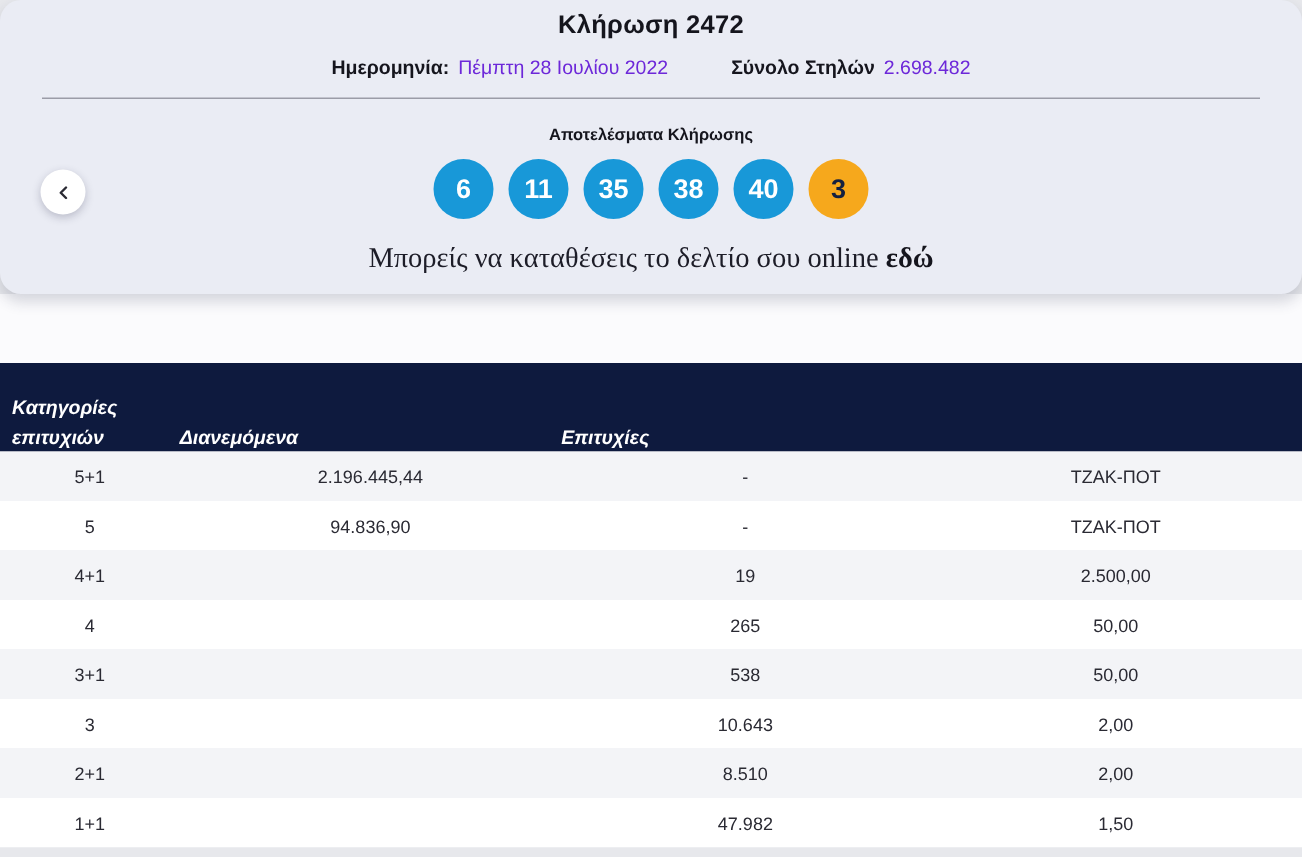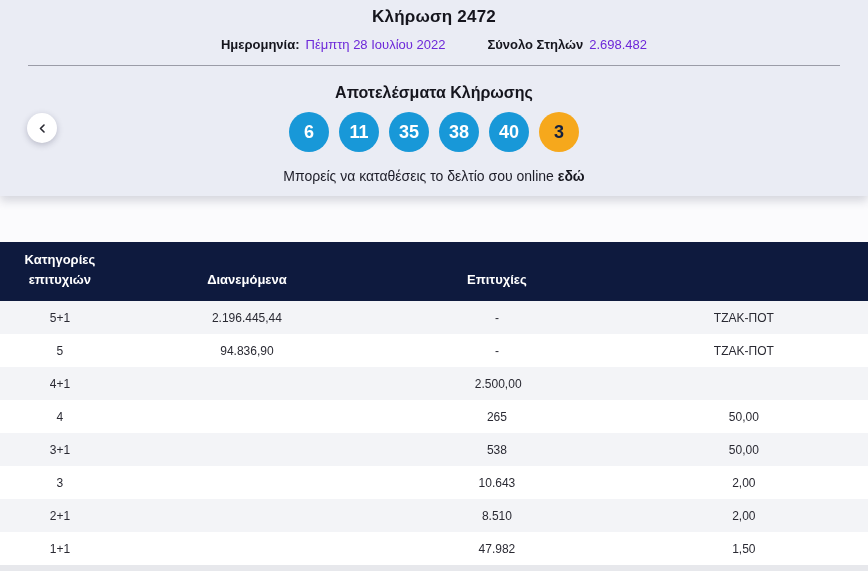--- a/index.html
+++ b/index.html
@@ -15,20 +15,21 @@
   .page { width: 868px; height: 571px; display: flex; flex-direction: column; }
 
   
   .draw-panel {
     position: relative;
     height: 196px;
     background: #eaecf4;
     box-shadow: 0 5px 9px rgba(45, 48, 80, 0.18);
     z-index: 2;
     text-align: center;
+    border-radius: 14px;
   }
   .draw-title {
     padding-top: 7px;
     font-size: 17px;
     font-weight: bold;
     letter-spacing: 0.2px;
     color: #15151d;
   }
   .draw-meta {
     margin-top: 10px;
@@ -40,21 +41,21 @@
   .meta-group { display: flex; gap: 6px; }
   .meta-label { font-weight: bold; color: #15151d; }
   .meta-value { color: #6d28d9; }
   .panel-divider {
     border: none;
     border-top: 1px solid #9b9ca7;
     margin: 13px 28px 0 28px;
   }
   .results-heading {
     margin-top: 18px;
-    font-size: 16px;
+    font-size: 11px;
     font-weight: bold;
     color: #15151d;
   }
   .balls {
     margin-top: 10px;
     display: flex;
     justify-content: center;
     gap: 10px;
   }
   .ball {
@@ -67,22 +68,23 @@
     display: flex;
     align-items: center;
     justify-content: center;
   }
   .ball.joker {
     background: #f6a81c;
     color: #132040;
   }
   .online-note {
     margin-top: 16px;
-    font-size: 14px;
+    font-size: 19px;
     color: #1d1d28;
+    font-family: Liberation Serif, serif;
   }
   .online-link {
     font-weight: bold;
     color: #15151d;
     text-decoration: none;
     cursor: pointer;
   }
   .nav-prev {
     position: absolute;
     left: 27px; top: 113px;
@@ -114,23 +116,23 @@
   .t-col4 { width: 28.6%; }
   .t-head {
     background: #0e1a3e;
     height: 59px;
     color: #ffffff;
     font-size: 13px;
     font-weight: bold;
     align-items: flex-end;
   }
   .t-head > div {
-    padding-bottom: 12px;
-    text-align: center;
+    text-align: left;
     line-height: 1.5;
+    font-style: italic;
   }
   .t-head .t-col1 { padding-left: 8px; padding-right: 8px; }
   .t-body-row {
     height: 33px;
     align-items: center;
     font-size: 12px;
     color: #2a2a33;
     background: #ffffff;
   }
   .t-body-row:nth-child(even) { background: #f3f4f7; }
@@ -200,20 +202,21 @@
     </div>
     <div class="t-row t-body-row">
       <div class="t-col1">5</div>
       <div class="t-col2">94.836,90</div>
       <div class="t-col3">-</div>
       <div class="t-col4">ΤΖΑΚ-ΠΟΤ</div>
     </div>
     <div class="t-row t-body-row">
       <div class="t-col1">4+1</div>
       <div class="t-col2"></div>
+      <div class="t-col3">19</div>
       <div class="t-col4">2.500,00</div>
     </div>
     <div class="t-row t-body-row">
       <div class="t-col1">4</div>
       <div class="t-col2"></div>
       <div class="t-col3">265</div>
       <div class="t-col4">50,00</div>
     </div>
     <div class="t-row t-body-row">
       <div class="t-col1">3+1</div>

